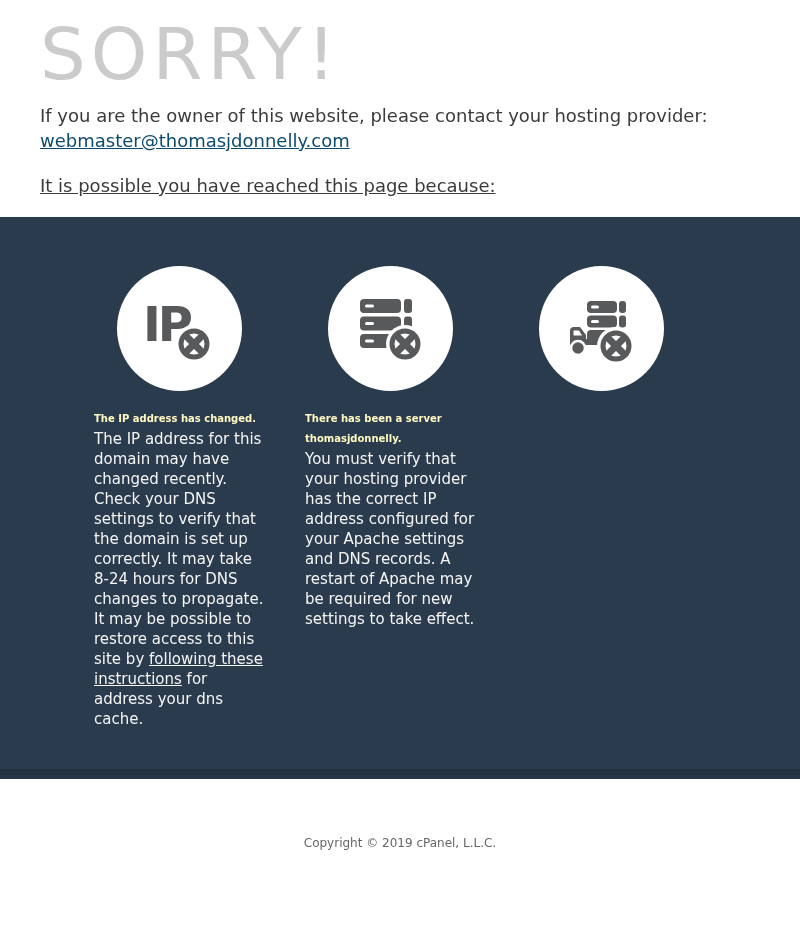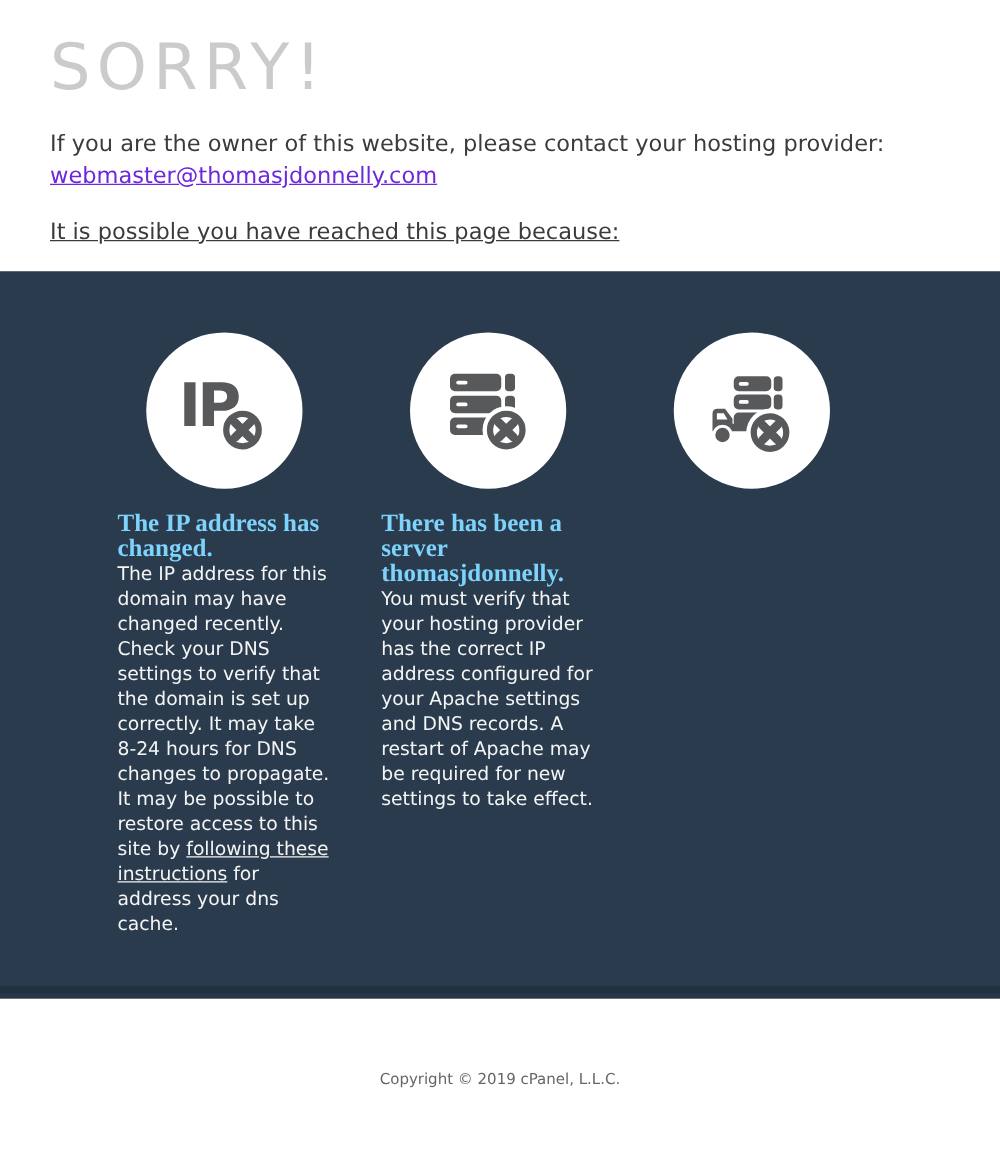--- a/index.html
+++ b/index.html
@@ -8,34 +8,34 @@
     width: 800px;
     background: #ffffff;
     font-family: "DejaVu Sans", "Liberation Sans", sans-serif;
     -webkit-font-smoothing: antialiased;
   }
 
   
   .top-section { padding: 20px 40px 19px 40px; background: #ffffff; }
   .sorry-heading {
     margin: 0;
-    font-size: 51px;
+    font-size: 72px;
     line-height: 69px;
     font-weight: normal;
     letter-spacing: 5px;
     color: #cbcbcb;
   }
   .intro-paragraph {
     margin: 14px 0 0 0;
     font-size: 18px;
     line-height: 25px;
     color: #3b3b3b;
   }
   .email-link {
-    color: #6d28d9;
+    color: #0c4a6e;
     text-decoration: underline;
     cursor: pointer;
   }
   .reason-paragraph {
     margin: 20px 0 0 0;
     font-size: 18px;
     line-height: 25px;
     color: #3b3b3b;
     text-decoration: underline;
   }
@@ -63,25 +63,24 @@
     width: 125px;
     height: 125px;
     border-radius: 50%;
     background: #ffffff;
     display: flex;
     align-items: center;
     justify-content: center;
   }
   .col-title {
     margin: 0 0 0 0;
-    font-size: 20px;
+    font-size: 10px;
     font-weight: bold;
     line-height: 20px;
-    color: #7dd3fc;
-    font-family: Liberation Serif, serif;
+    color: #fef9c3;
   }
   .col-body {
     margin: 0;
     font-size: 15px;
     line-height: 20px;
     color: #f5f5f5;
   }
   .instructions-link {
     color: #f5f5f5;
     text-decoration: underline;

